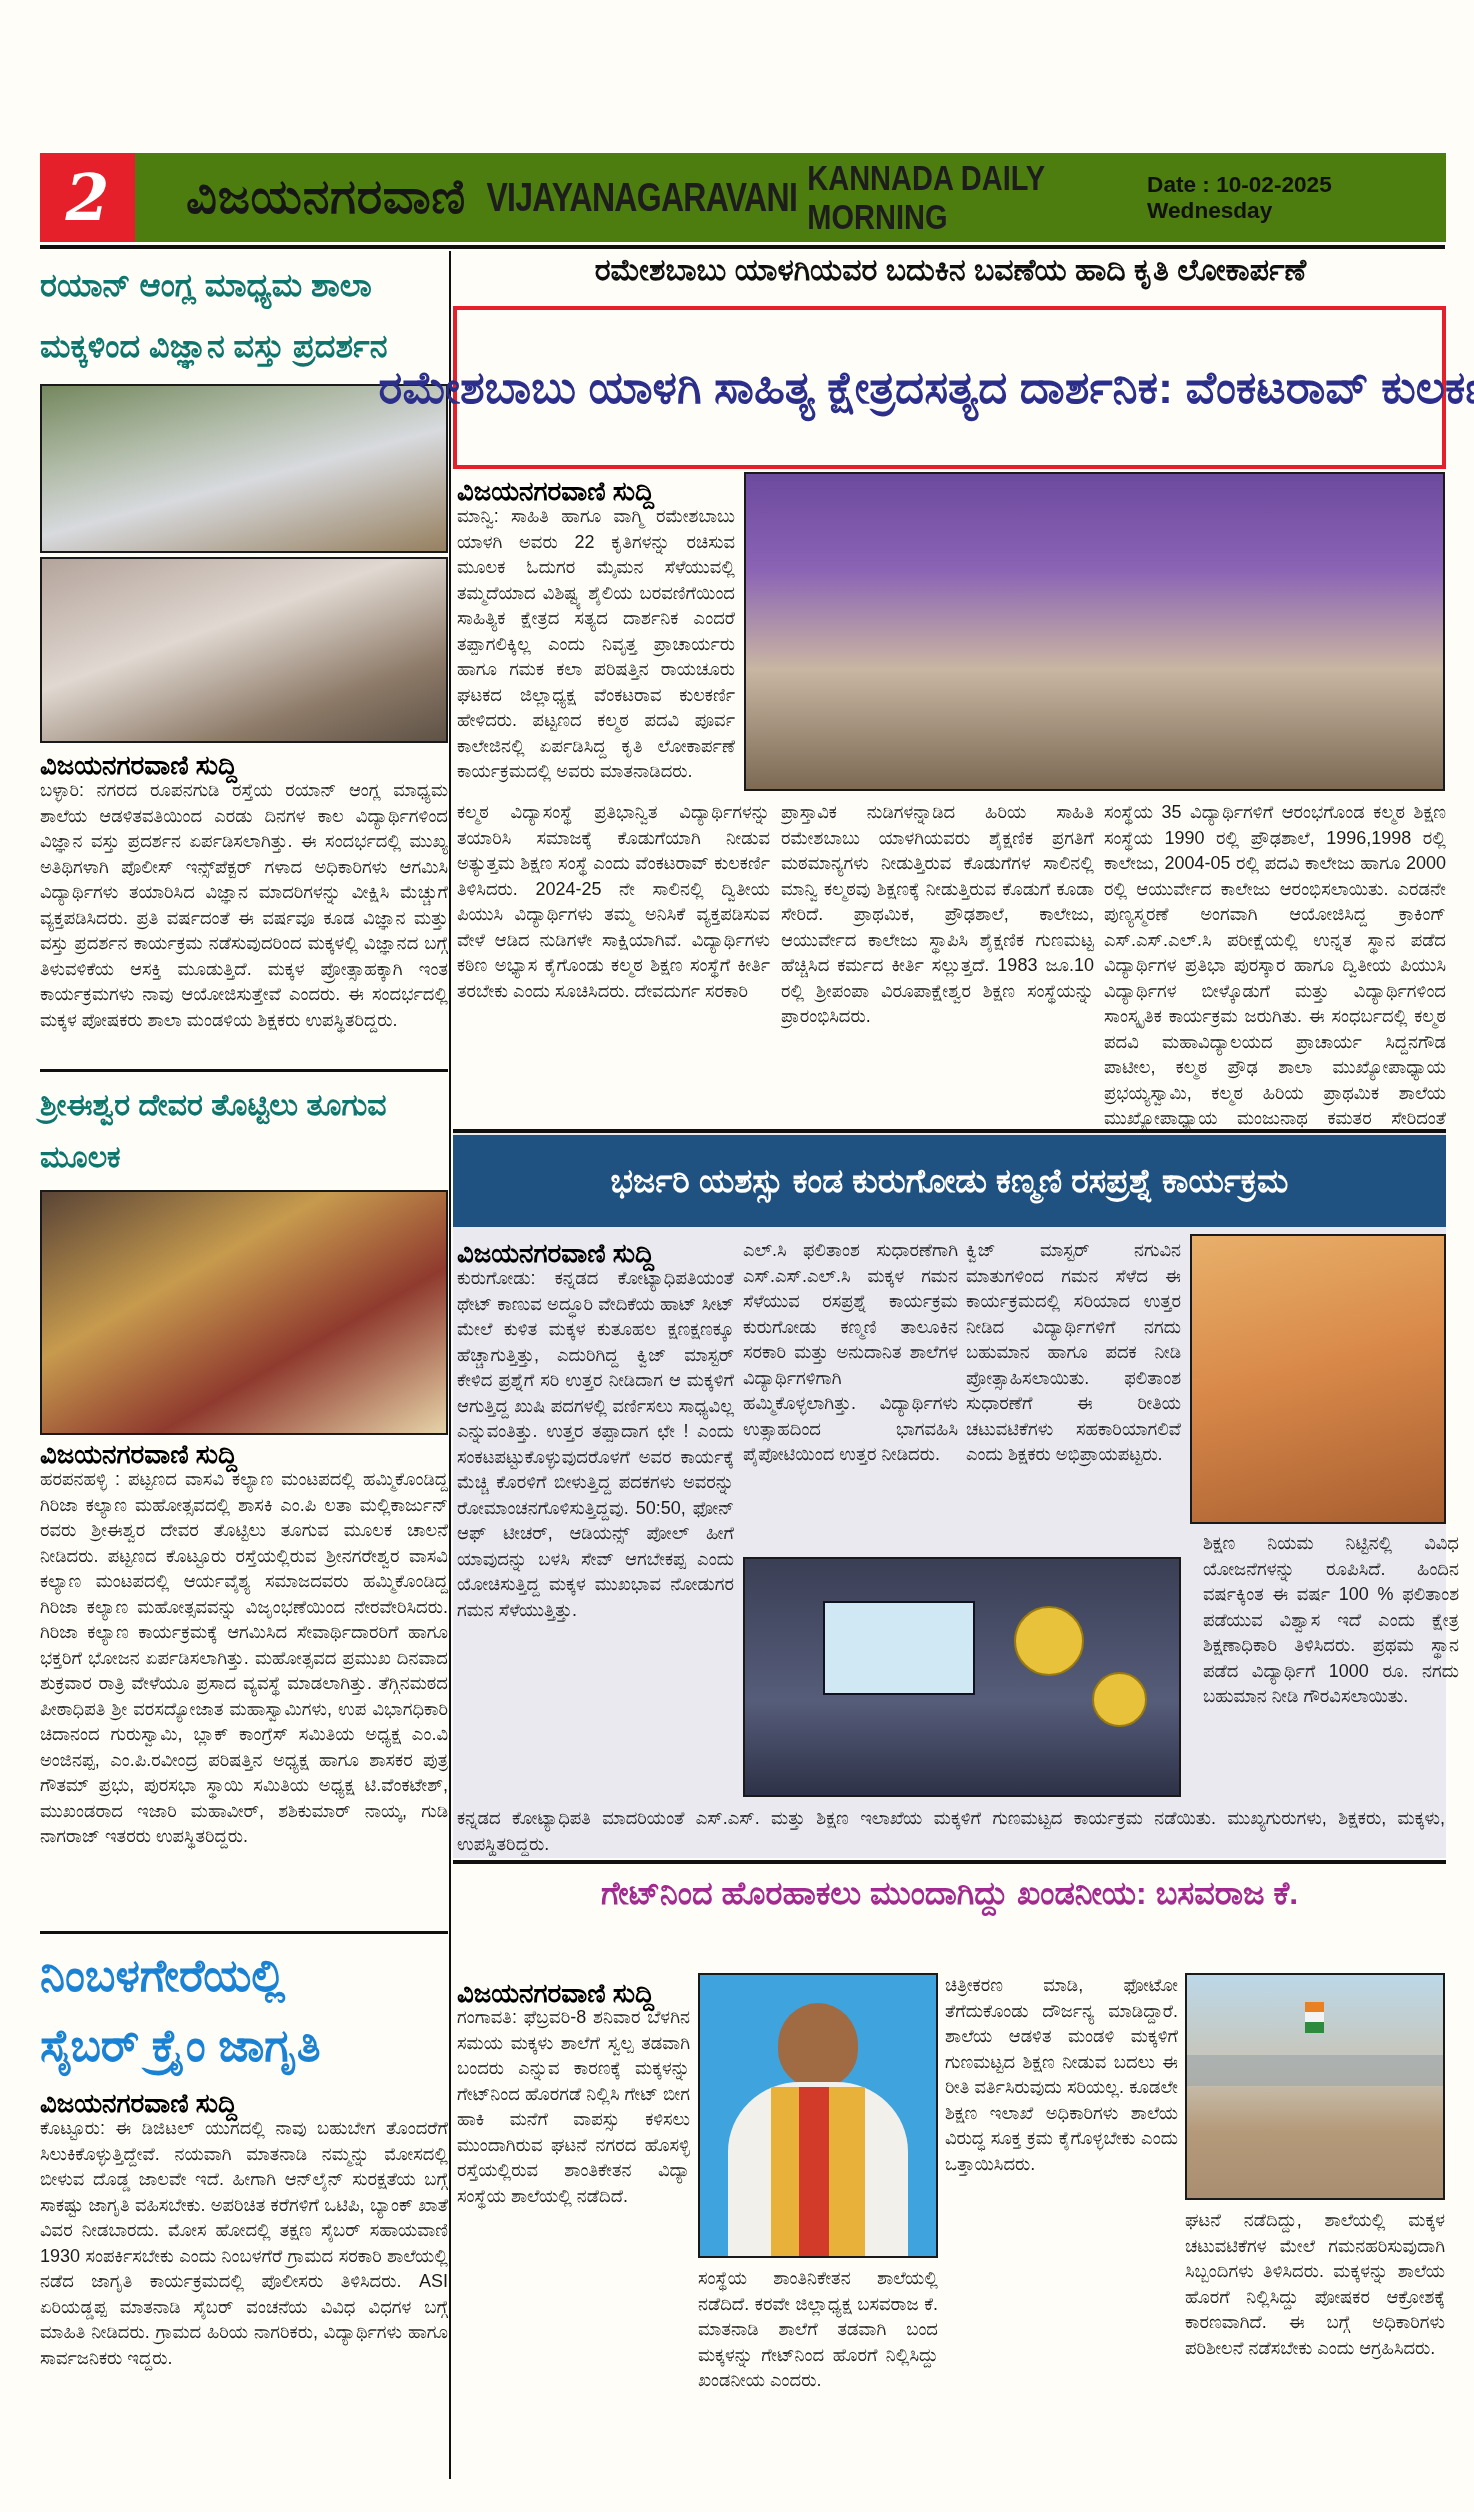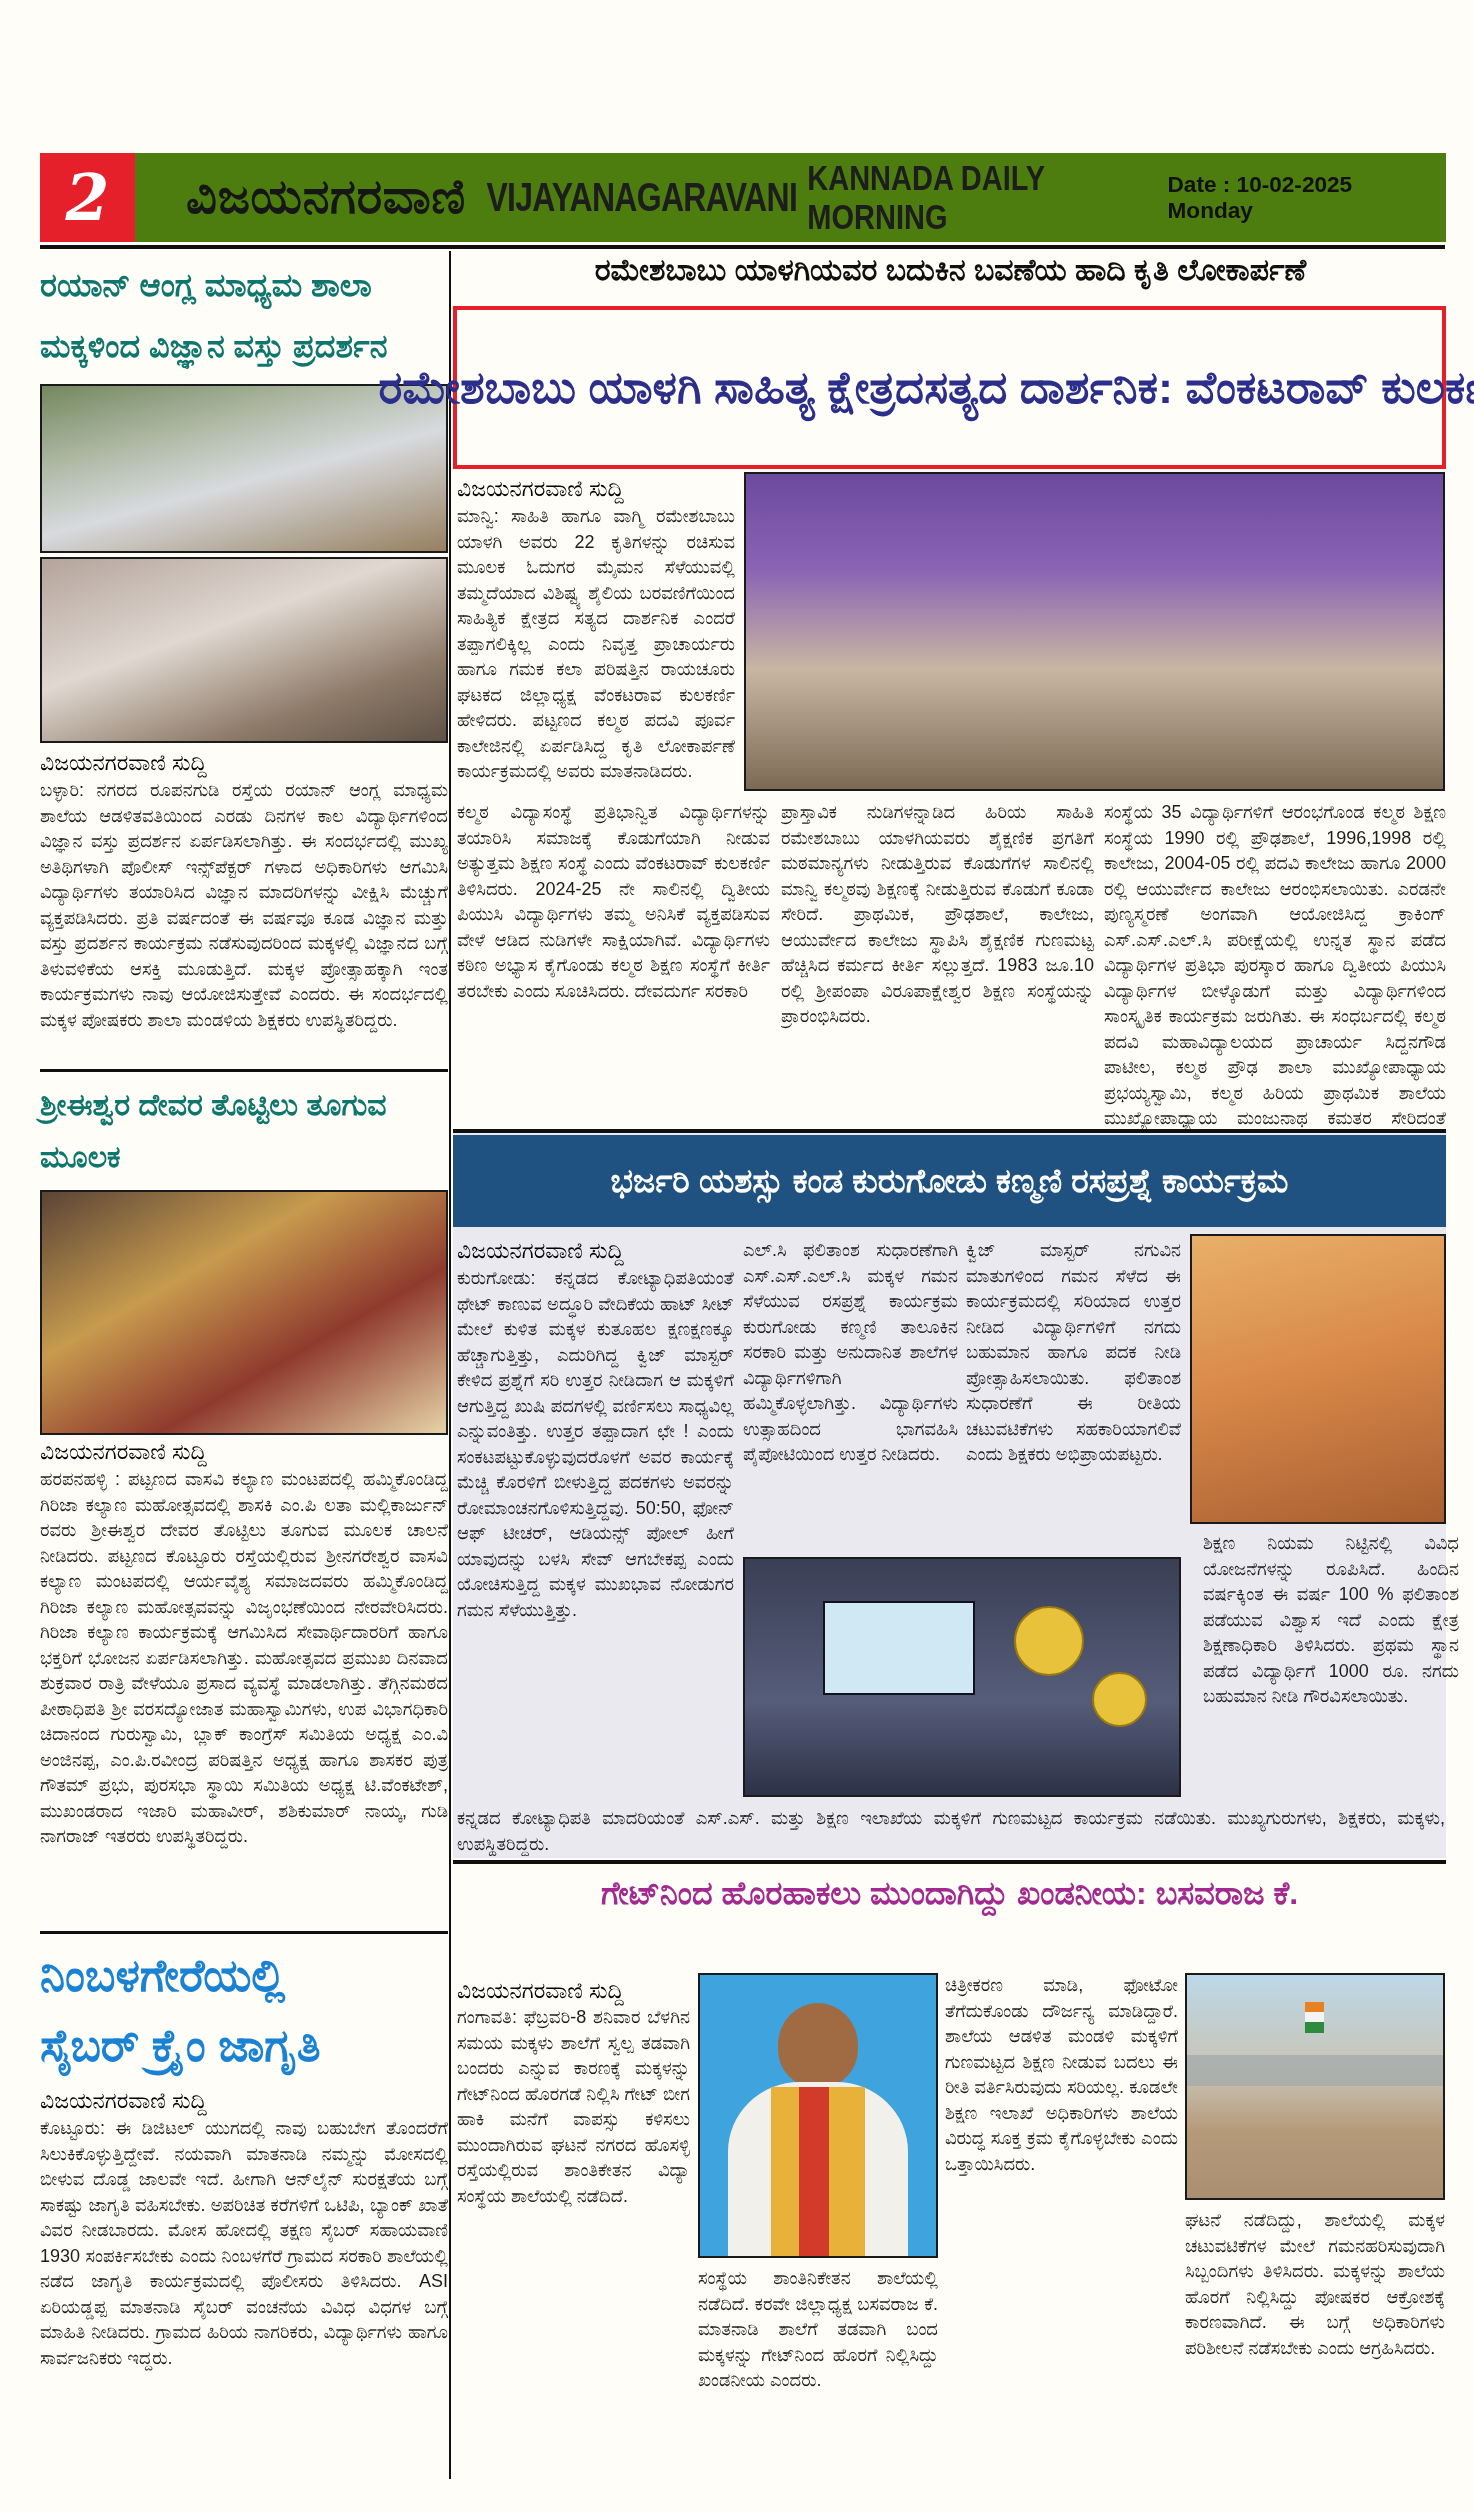--- a/index.html
+++ b/index.html
@@ -21,21 +21,21 @@
   .hl{font-weight:bold;color:#0f766e;}
   .hl-cyan{color:#1a82d4;}
   .strap{font-weight:bold;color:#101010;text-align:center;}
   .redbox{border:4.4px solid #e5202a;background:#fffdf7;display:flex;flex-direction:row;
           align-items:center;justify-content:center;}
   .redbox div{color:#2b2e8a;font-weight:bold;font-size:45px;line-height:74px;white-space:nowrap;}
   .banner{background:#1f5181;color:#ffffff;font-weight:bold;font-size:33px;
           display:flex;align-items:center;justify-content:center;white-space:nowrap;overflow:hidden;}
   .magenta{color:#a1298f;font-weight:bold;text-align:center;font-size:32px;line-height:52px;overflow:hidden;}
   
-  .by{font-weight:normal;font-size:22px;color:#000;}
+  .by{font-weight:bold;font-size:26px;color:#000;}
   .bt{font-size:18px;line-height:25.5px;text-align:justify;color:#1c1c1c;overflow:hidden;}
   .greybg{background:#e9e9ef;}
   
   .photo{border:2.2px solid #1a1a1a;overflow:hidden;}
   .ph-crowd1{background:linear-gradient(165deg,#74885f 0%,#aeb9a4 30%,#d8dade 55%,#96805f 100%);}
   .ph-crowd2{background:linear-gradient(160deg,#b4a49b 0%,#e0d8d1 40%,#8d7a68 75%,#5e5246 100%);}
   .ph-stage{background:linear-gradient(180deg,#6d4a9e 0%,#8a63b5 30%,#c9b6a2 62%,#7d6a55 100%);}
   .ph-ritual{background:linear-gradient(150deg,#5a4436 0%,#c79b4e 35%,#8f3a2e 65%,#e6d3a8 100%);}
   .ph-cheque{background:linear-gradient(165deg,#e8b06a 0%,#d98a4a 45%,#a85e30 100%);}
   .ph-quizstage{background:linear-gradient(180deg,#3a3f55 0%,#565d7a 60%,#2e3248 100%);}
@@ -52,21 +52,21 @@
 </head>
 <body>
 
 <div class="page">
 
   <div class="abs hdr-num" style="left:40px;top:153px;width:95px;height:89px;">2</div>
   <div class="abs hdr-bar" style="left:135px;top:153px;width:1311px;height:89px;">
     <span class="mast-kn">ವಿಜಯನಗರವಾಣಿ</span>
     <span class="mast-en">VIJAYANAGARAVANI</span>
     <span class="mast-tag">KANNADA DAILY MORNING</span>
-    <span class="hdr-date">Date : 10-02-2025 Monday</span>
+    <span class="hdr-date">Date : 10-02-2025 Wednesday</span>
   </div>
   <div class="abs hrule" style="left:40px;top:245px;width:1405px;height:3.6px;"></div>
   <div class="abs vrule" style="left:449px;top:251px;width:2.2px;height:2228px;"></div>
 
   <div class="abs hl" style="left:40px;top:255px;width:408px;height:124px;font-size:32px;line-height:61px;">
     <div>ರಯಾನ್ ಆಂಗ್ಲ ಮಾಧ್ಯಮ ಶಾಲಾ</div>
     <div>ಮಕ್ಕಳಿಂದ ವಿಜ್ಞಾನ ವಸ್ತು ಪ್ರದರ್ಶನ</div>
   </div>
   <div class="abs photo ph-crowd1" style="left:40px;top:384px;width:408px;height:169px;"></div>
   <div class="abs photo ph-crowd2" style="left:40px;top:557px;width:408px;height:186px;"></div>

